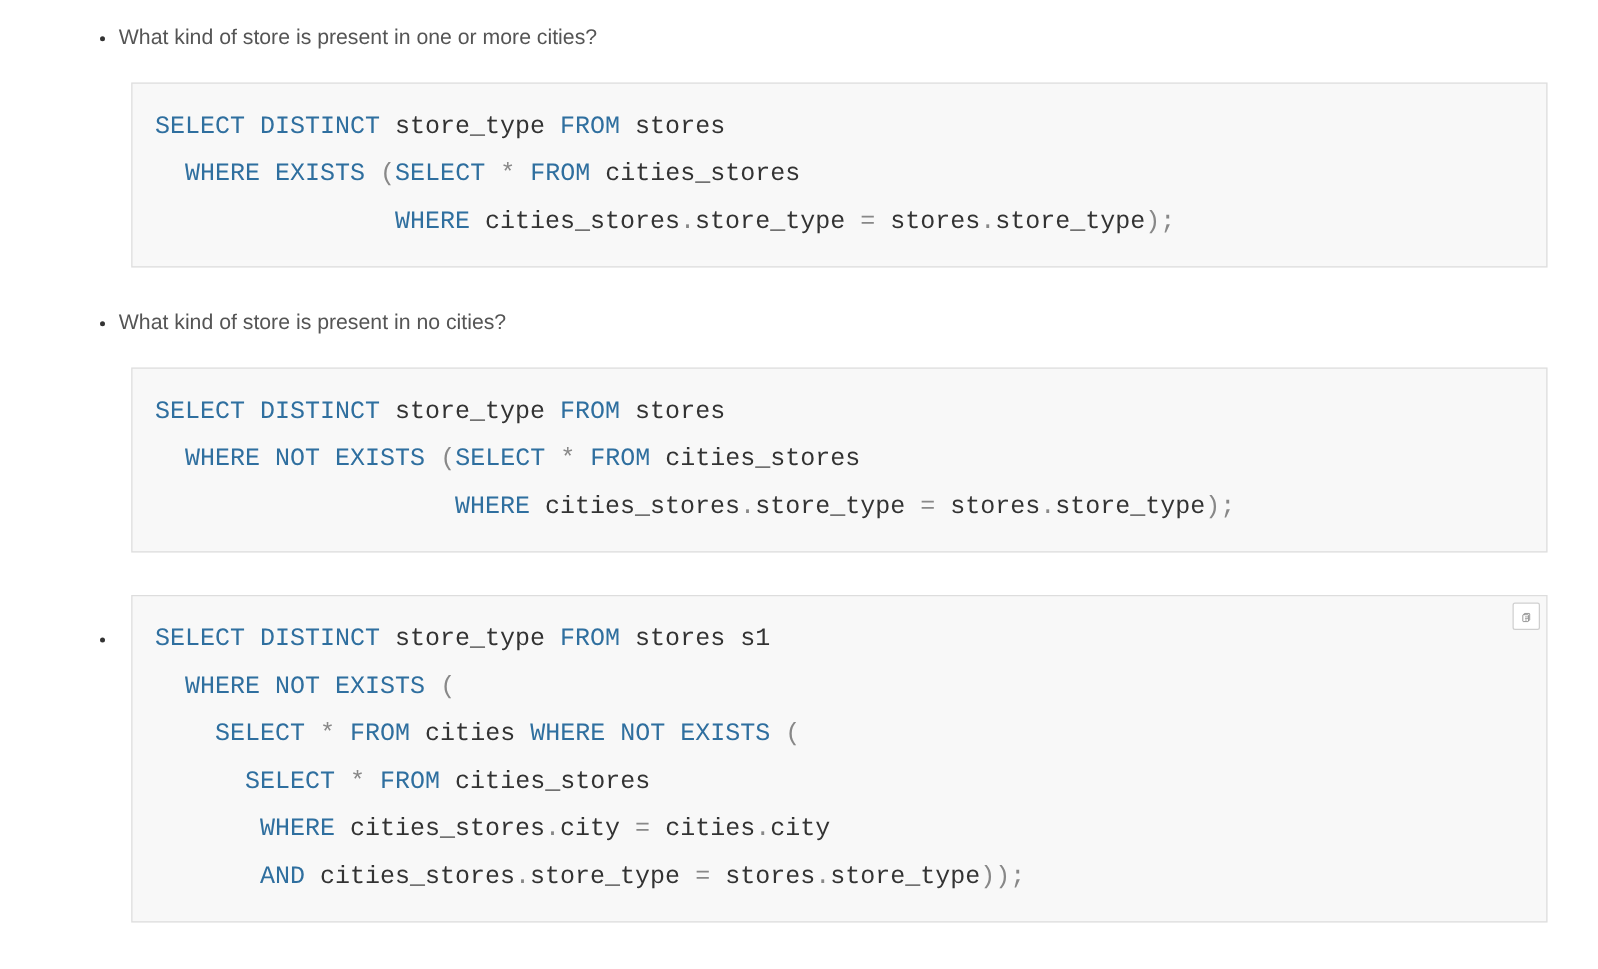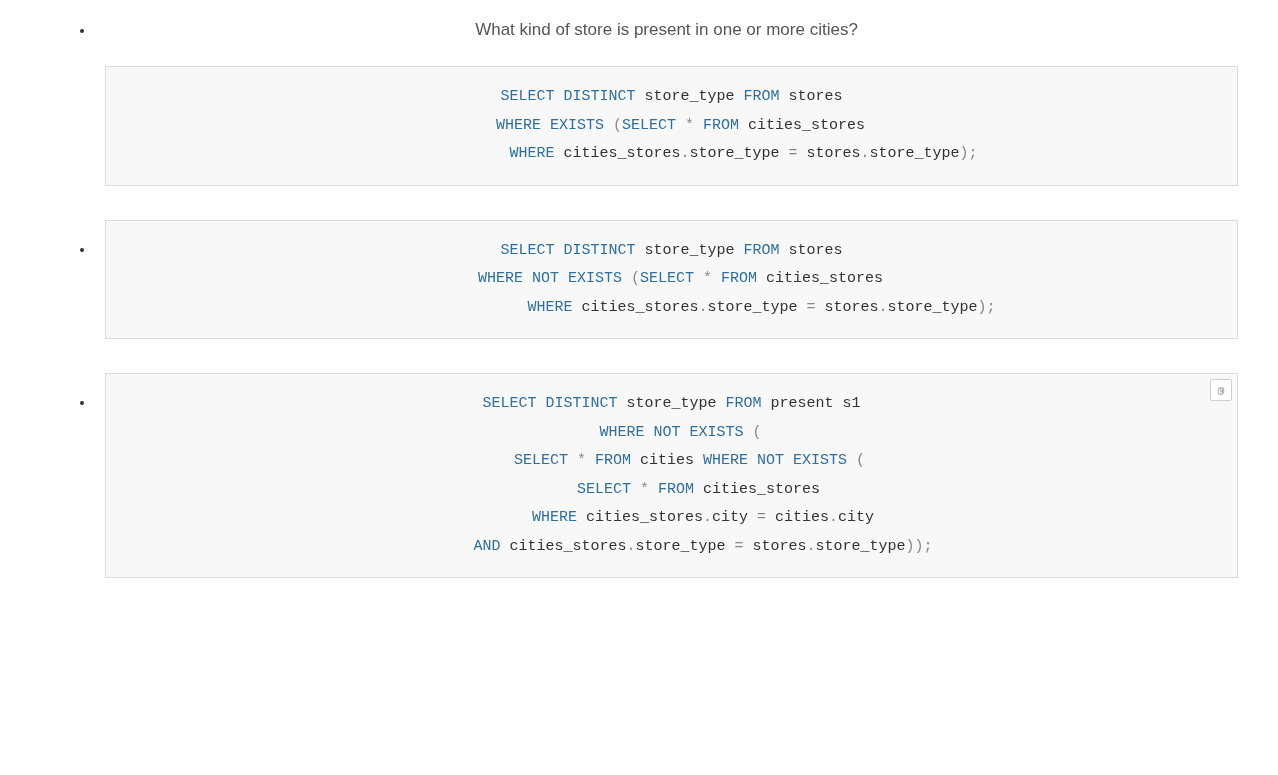--- a/index.html
+++ b/index.html
@@ -11,32 +11,31 @@
     color: #4a4a4a;
     background: #fff;
     width: 1278px;
   }
   ul { margin: 0; padding-left: 55px; }
   li {
     padding: 0;
     list-style: disc;
     color: #555;
     margin-bottom: 6px;
-    text-align: center;
   }
   li::marker { color: #333; font-size: 14px; }
   .qtext { margin: 0 0 26px 0; color: #555; }
   .codewrap { position: relative; margin: 0 0 34px 10px; }
   pre.code {
     margin: 0;
     padding: 16px 18px 16px 18px;
     background: #f8f8f8;
     border: 1px solid #ddd;
     font-family: Consolas, Menlo, "Courier New", monospace;
-    font-size: 15px;
+    font-size: 20px;
     line-height: 1.9;
     color: #333;
     white-space: pre;
     overflow: auto;
   }
   .kw { color: #2f6f9f; }
   .op { color: #888; }
   .id { color: #333; }
   .copybtn {
     position: absolute;
@@ -61,36 +60,37 @@
 <ul>
   <li>
     <p class="qtext">What kind of store is present in one or more cities?</p>
     <div class="codewrap">
       <pre class="code"><span class="kw">SELECT</span> <span class="kw">DISTINCT</span><span class="id"> store_type </span><span class="kw">FROM</span><span class="id"> stores</span>
   <span class="kw">WHERE</span> <span class="kw">EXISTS</span> <span class="op">(</span><span class="kw">SELECT</span> <span class="op">*</span> <span class="kw">FROM</span><span class="id"> cities_stores</span>
                 <span class="kw">WHERE</span><span class="id"> cities_stores</span><span class="op">.</span><span class="id">store_type </span><span class="op">=</span><span class="id"> stores</span><span class="op">.</span><span class="id">store_type</span><span class="op">)</span><span class="op">;</span></pre>
     </div>
   </li>
   <li>
+    <p class="qtext">What kind of store is present in no cities?</p>
     <div class="codewrap">
       <pre class="code"><span class="kw">SELECT</span> <span class="kw">DISTINCT</span><span class="id"> store_type </span><span class="kw">FROM</span><span class="id"> stores</span>
   <span class="kw">WHERE</span> <span class="kw">NOT</span> <span class="kw">EXISTS</span> <span class="op">(</span><span class="kw">SELECT</span> <span class="op">*</span> <span class="kw">FROM</span><span class="id"> cities_stores</span>
                     <span class="kw">WHERE</span><span class="id"> cities_stores</span><span class="op">.</span><span class="id">store_type </span><span class="op">=</span><span class="id"> stores</span><span class="op">.</span><span class="id">store_type</span><span class="op">)</span><span class="op">;</span></pre>
     </div>
   </li>
   <li>
     <div class="codewrap">
       <button class="copybtn" title="Copy">
         <svg width="13" height="13" viewBox="0 0 16 16" fill="none" stroke="#777" stroke-width="1.2">
           <rect x="4.5" y="2.5" width="9" height="11" rx="1"></rect>
           <rect x="2.5" y="4.5" width="9" height="11" rx="1" fill="#fff"></rect>
           <path d="M6 8h5M6 10.5h5M6 13h3" stroke-width="1"></path>
         </svg>
       </button>
-      <pre class="code"><span class="kw">SELECT</span> <span class="kw">DISTINCT</span><span class="id"> store_type </span><span class="kw">FROM</span><span class="id"> present s1</span>
+      <pre class="code"><span class="kw">SELECT</span> <span class="kw">DISTINCT</span><span class="id"> store_type </span><span class="kw">FROM</span><span class="id"> stores s1</span>
   <span class="kw">WHERE</span> <span class="kw">NOT</span> <span class="kw">EXISTS</span> <span class="op">(</span>
     <span class="kw">SELECT</span> <span class="op">*</span> <span class="kw">FROM</span><span class="id"> cities </span><span class="kw">WHERE</span> <span class="kw">NOT</span> <span class="kw">EXISTS</span> <span class="op">(</span>
       <span class="kw">SELECT</span> <span class="op">*</span> <span class="kw">FROM</span><span class="id"> cities_stores</span>
        <span class="kw">WHERE</span><span class="id"> cities_stores</span><span class="op">.</span><span class="id">city </span><span class="op">=</span><span class="id"> cities</span><span class="op">.</span><span class="id">city</span>
        <span class="kw">AND</span><span class="id"> cities_stores</span><span class="op">.</span><span class="id">store_type </span><span class="op">=</span><span class="id"> stores</span><span class="op">.</span><span class="id">store_type</span><span class="op">)</span><span class="op">)</span><span class="op">;</span></pre>
     </div>
   </li>
 </ul>
 
 </body></html>

